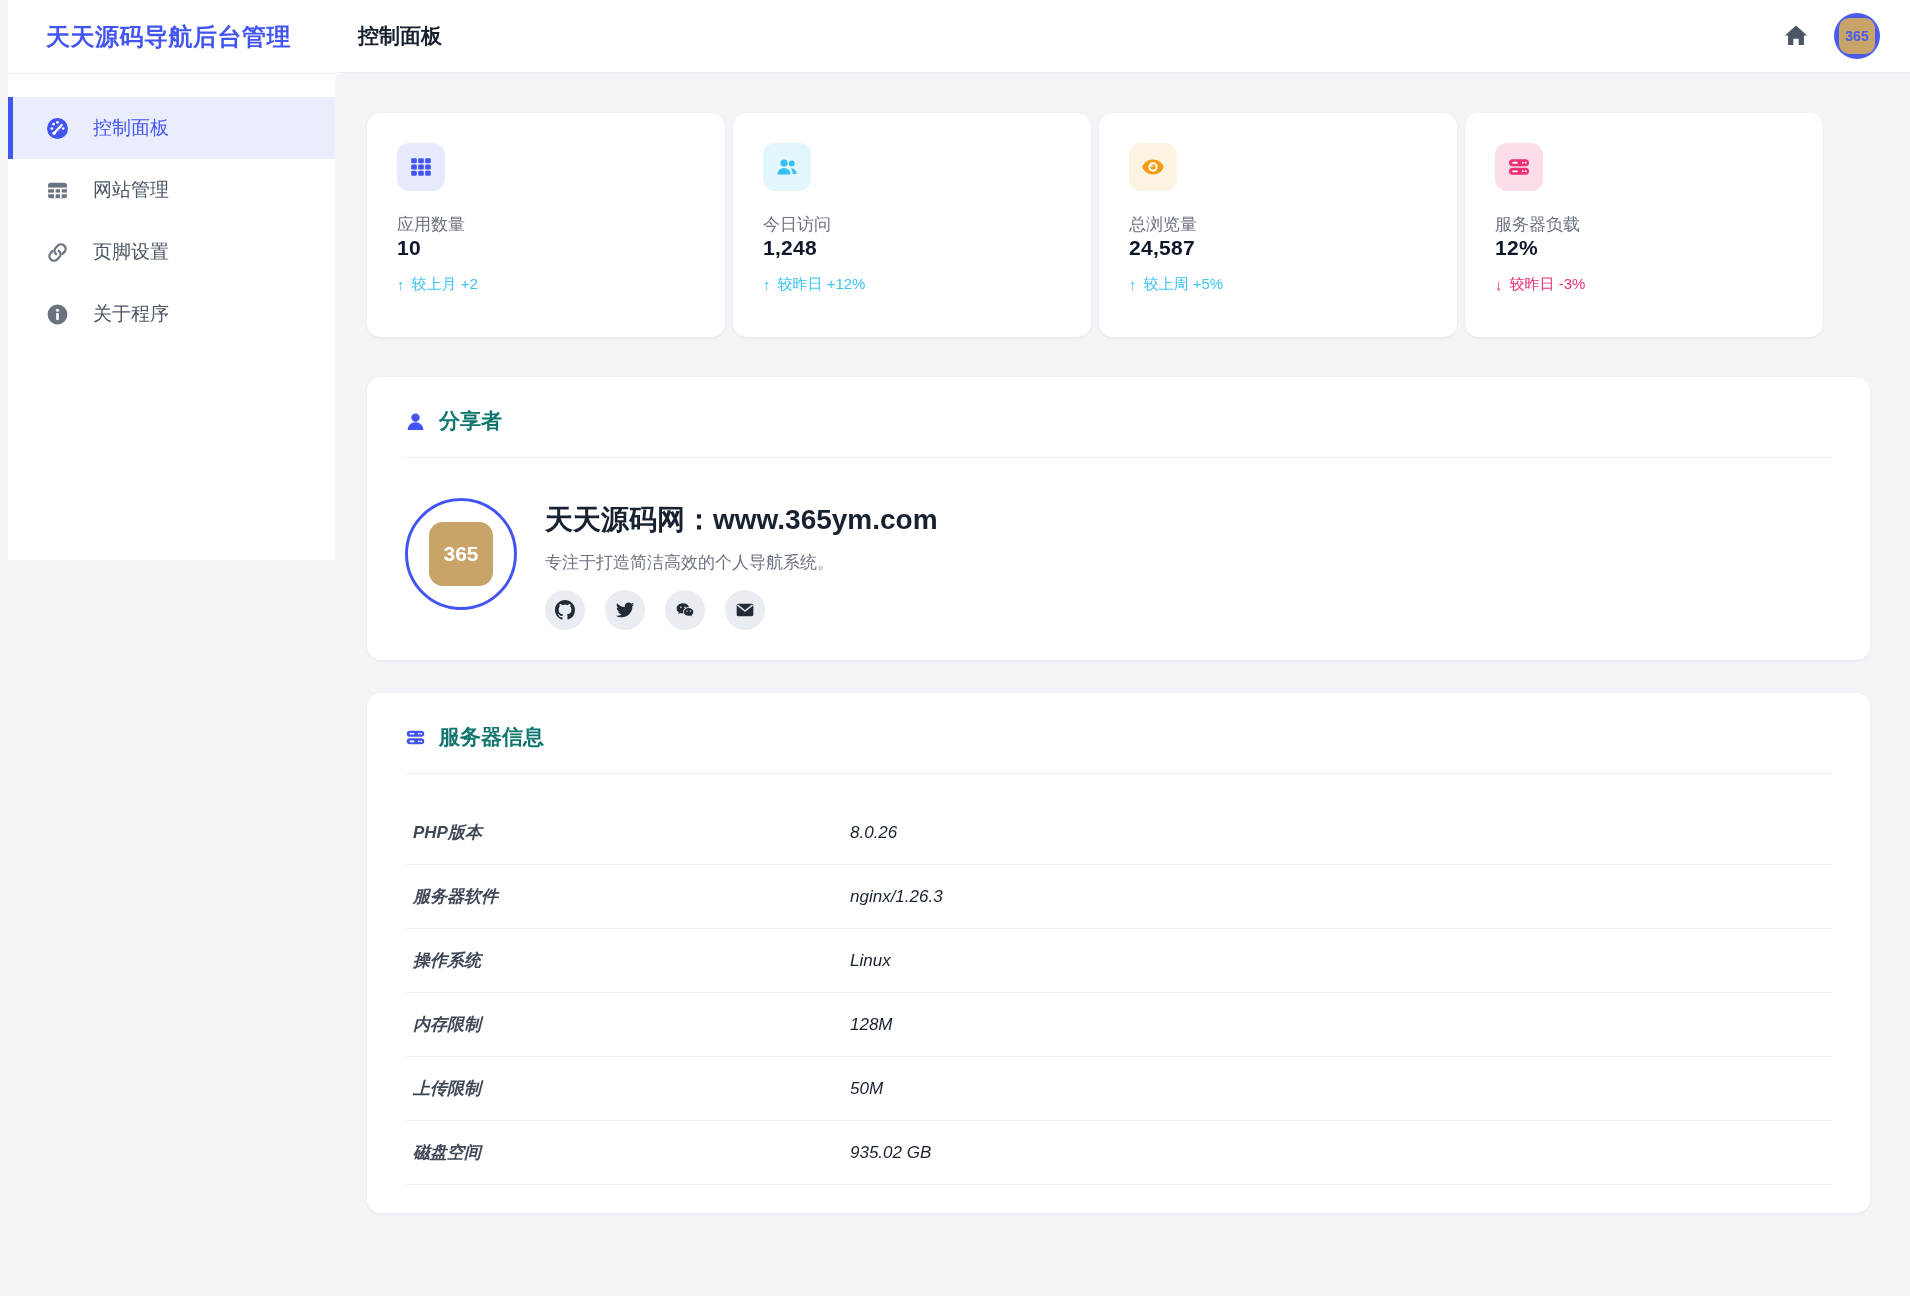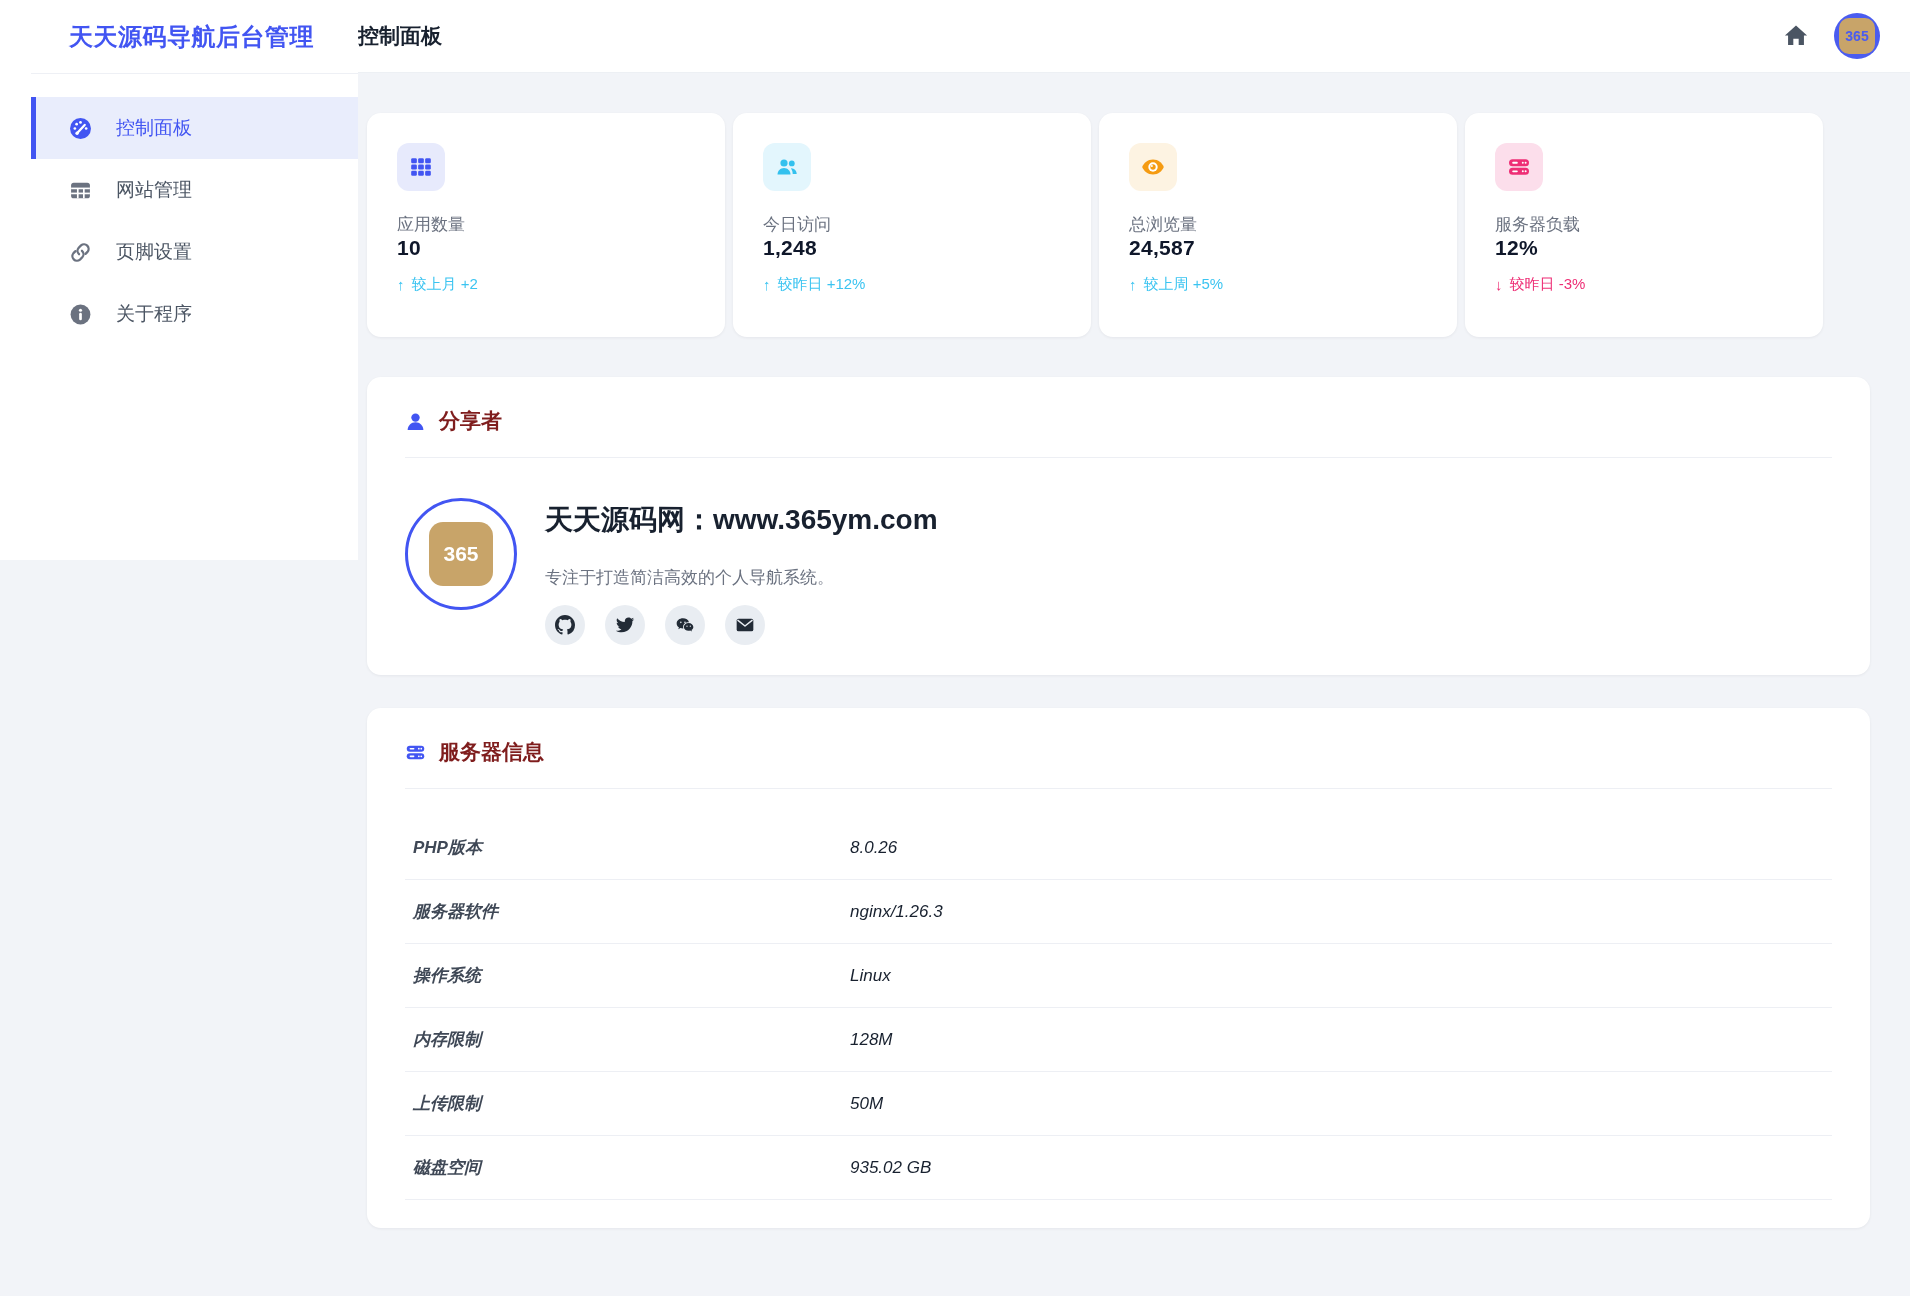--- a/index.html
+++ b/index.html
@@ -1,20 +1,20 @@
 <!DOCTYPE html>
 <html><head>
 <meta charset="utf-8">
 <style>
   html,body{margin:0;padding:0;background:#e8eaee;}
   .app{position:relative;width:1910px;height:1296px;background:#f2f4f8;overflow:hidden;
        font-family:"Liberation Sans","DejaVu Sans",sans-serif;color:#1e2936;}
 
   
-  .sidebar{position:absolute;left:0;top:0;width:327px;height:560px;background:#fff;z-index:3;padding-left:31px;}
+  .sidebar{position:absolute;left:8px;top:0;width:327px;height:560px;background:#fff;z-index:3;}
   .brand{height:73px;display:flex;align-items:center;padding-left:38px;
          border-bottom:1px solid #eef0f5;font-size:24px;font-weight:700;color:#4255f2;letter-spacing:.5px;}
   .nav{padding-top:23px;}
   .nav-item{height:62px;display:flex;align-items:center;gap:24px;padding-left:33px;
             border-left:5px solid transparent;font-size:19px;color:#4b5563;cursor:pointer;}
   .nav-item .ic{width:23px;height:23px;color:#6b7280;display:flex;align-items:center;justify-content:center;}
   .nav-item .ic svg{width:23px;height:23px;display:block;}
   .nav-item.active{background:#e9edfc;border-left-color:#4255f2;color:#4255f2;}
   .nav-item.active .ic{color:#4255f2;}
 
@@ -49,34 +49,34 @@
   .card-value{font-size:21px;font-weight:700;color:#0f172a;letter-spacing:.3px;}
   .card-trend{margin-top:15px;font-size:15px;display:flex;align-items:center;gap:7px;}
   .trend-up{color:#3bc4f1;}
   .trend-down{color:#ee2e75;}
   .trend-arrow{font-weight:700;}
 
   .panel{background:#fff;border-radius:14px;box-shadow:0 1px 3px rgba(16,24,40,.06);
          box-sizing:border-box;padding:28px 30px;}
   .panel-sharer{margin-top:40px;padding-bottom:30px;}
   .panel-server{margin-top:33px;}
-  .panel-head{display:flex;align-items:center;gap:13px;font-size:21px;font-weight:700;color:#7f1d1d;
+  .panel-head{display:flex;align-items:center;gap:13px;font-size:21px;font-weight:700;color:#0f766e;
               padding:2px 8px 0;}
   .panel-head .ic{width:21px;height:21px;color:#4255f2;}
   .panel-head .ic svg{width:21px;height:21px;display:block;}
   .panel-divider{border-bottom:1px solid #edeff4;margin:22px 8px 0;}
 
   
   .sharer{display:flex;align-items:flex-start;gap:28px;padding:40px 8px 0;}
   .avatar-lg{width:112px;height:112px;border-radius:50%;border:3px solid #4255f2;background:#fff;
              box-sizing:border-box;display:flex;align-items:center;justify-content:center;flex-shrink:0;}
   .avatar-lg .sq{width:64px;height:64px;border-radius:14px;background:#c8a469;color:#fff;font-weight:700;
                  font-size:21px;display:flex;align-items:center;justify-content:center;}
   .sharer-name{font-size:28px;font-weight:700;color:#18212f;margin-top:3px;}
-  .sharer-desc{margin-top:27px;font-size:17px;color:#6b7280;}
+  .sharer-desc{margin-top:12px;font-size:17px;color:#6b7280;}
   .socials{margin-top:16px;display:flex;gap:20px;}
   .social{width:40px;height:40px;border-radius:50%;background:#e9edf2;color:#222b36;cursor:pointer;
           display:flex;align-items:center;justify-content:center;}
   .social svg{width:20px;height:20px;display:block;}
 
   
   .srv-table{padding:27px 8px 0;}
   .srv-row{display:flex;align-items:center;height:63px;border-bottom:1px solid #edeff4;padding:0 8px;font-style:italic;}
   .srv-label{width:437px;font-size:17px;font-weight:700;color:#3f4856;}
   .srv-value{font-size:17px;color:#18212f;}

